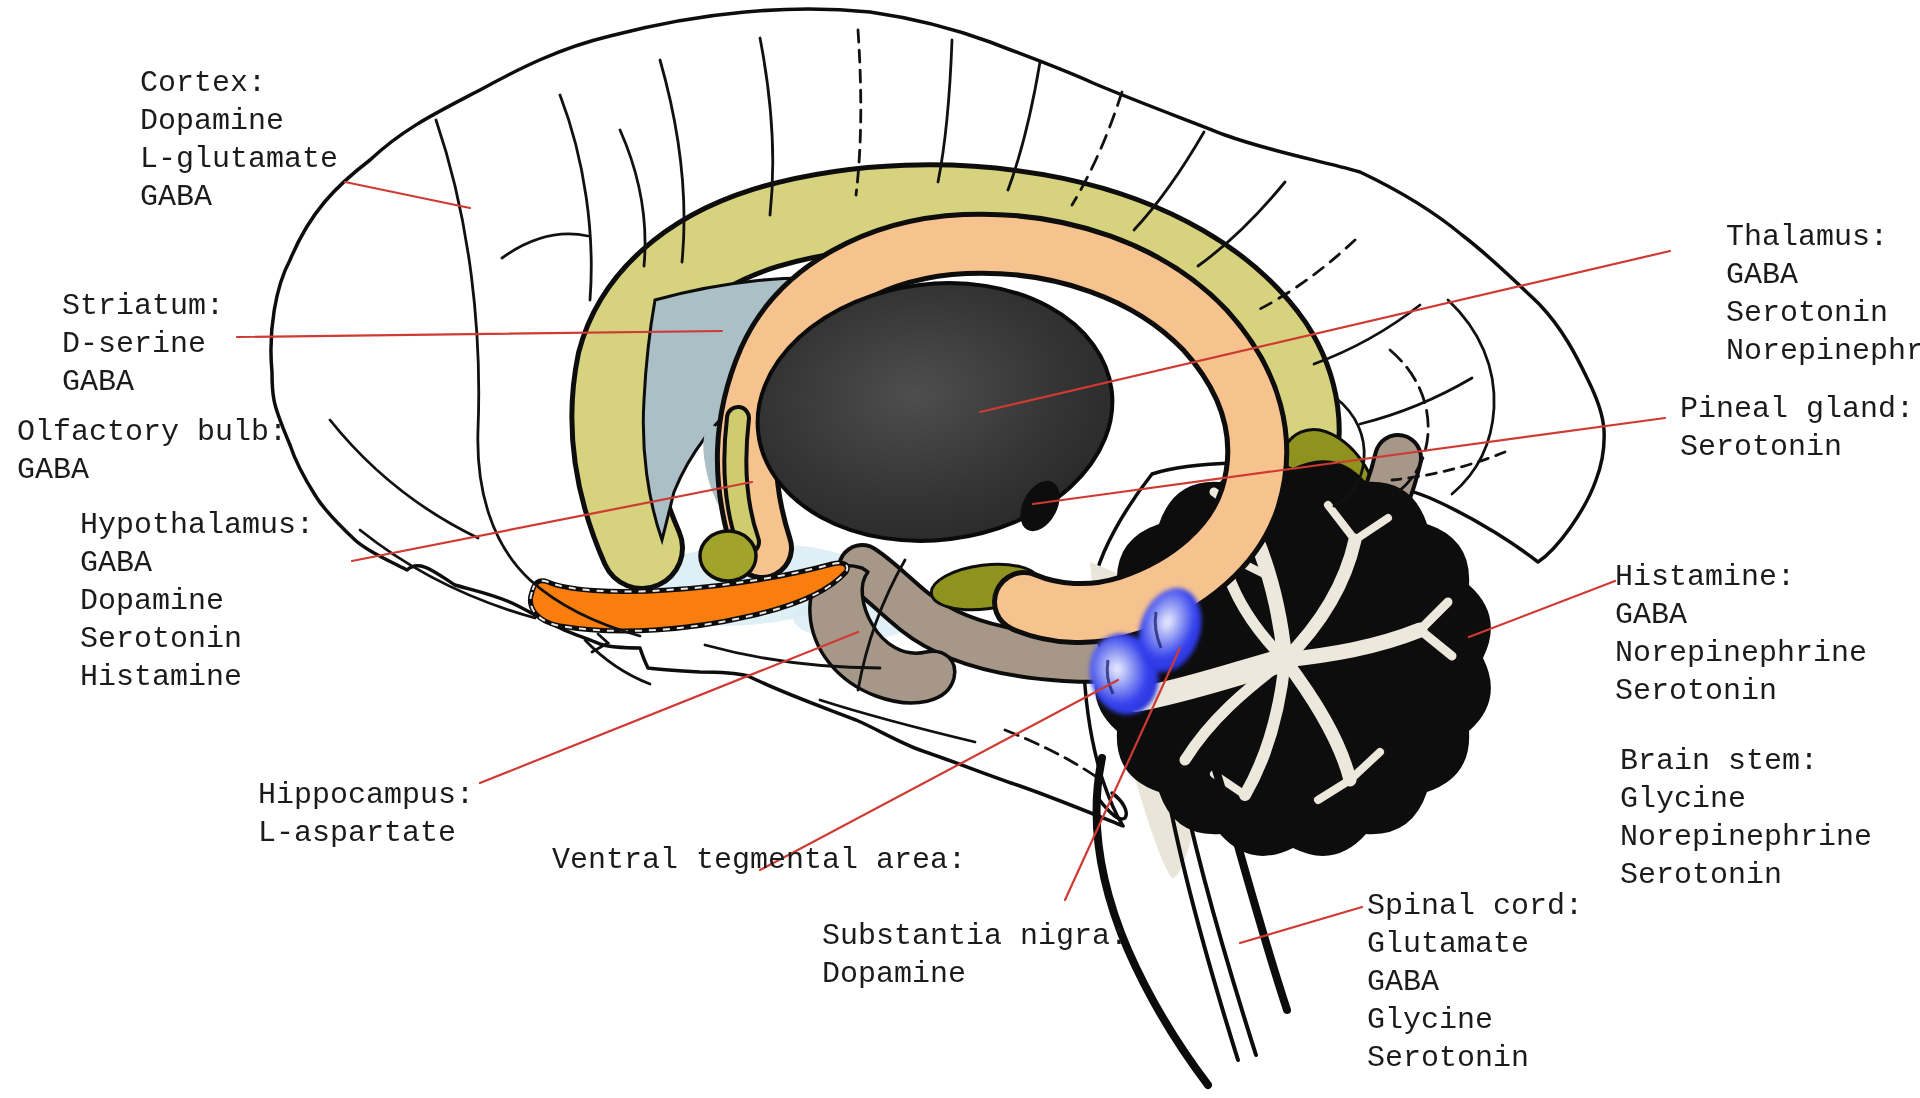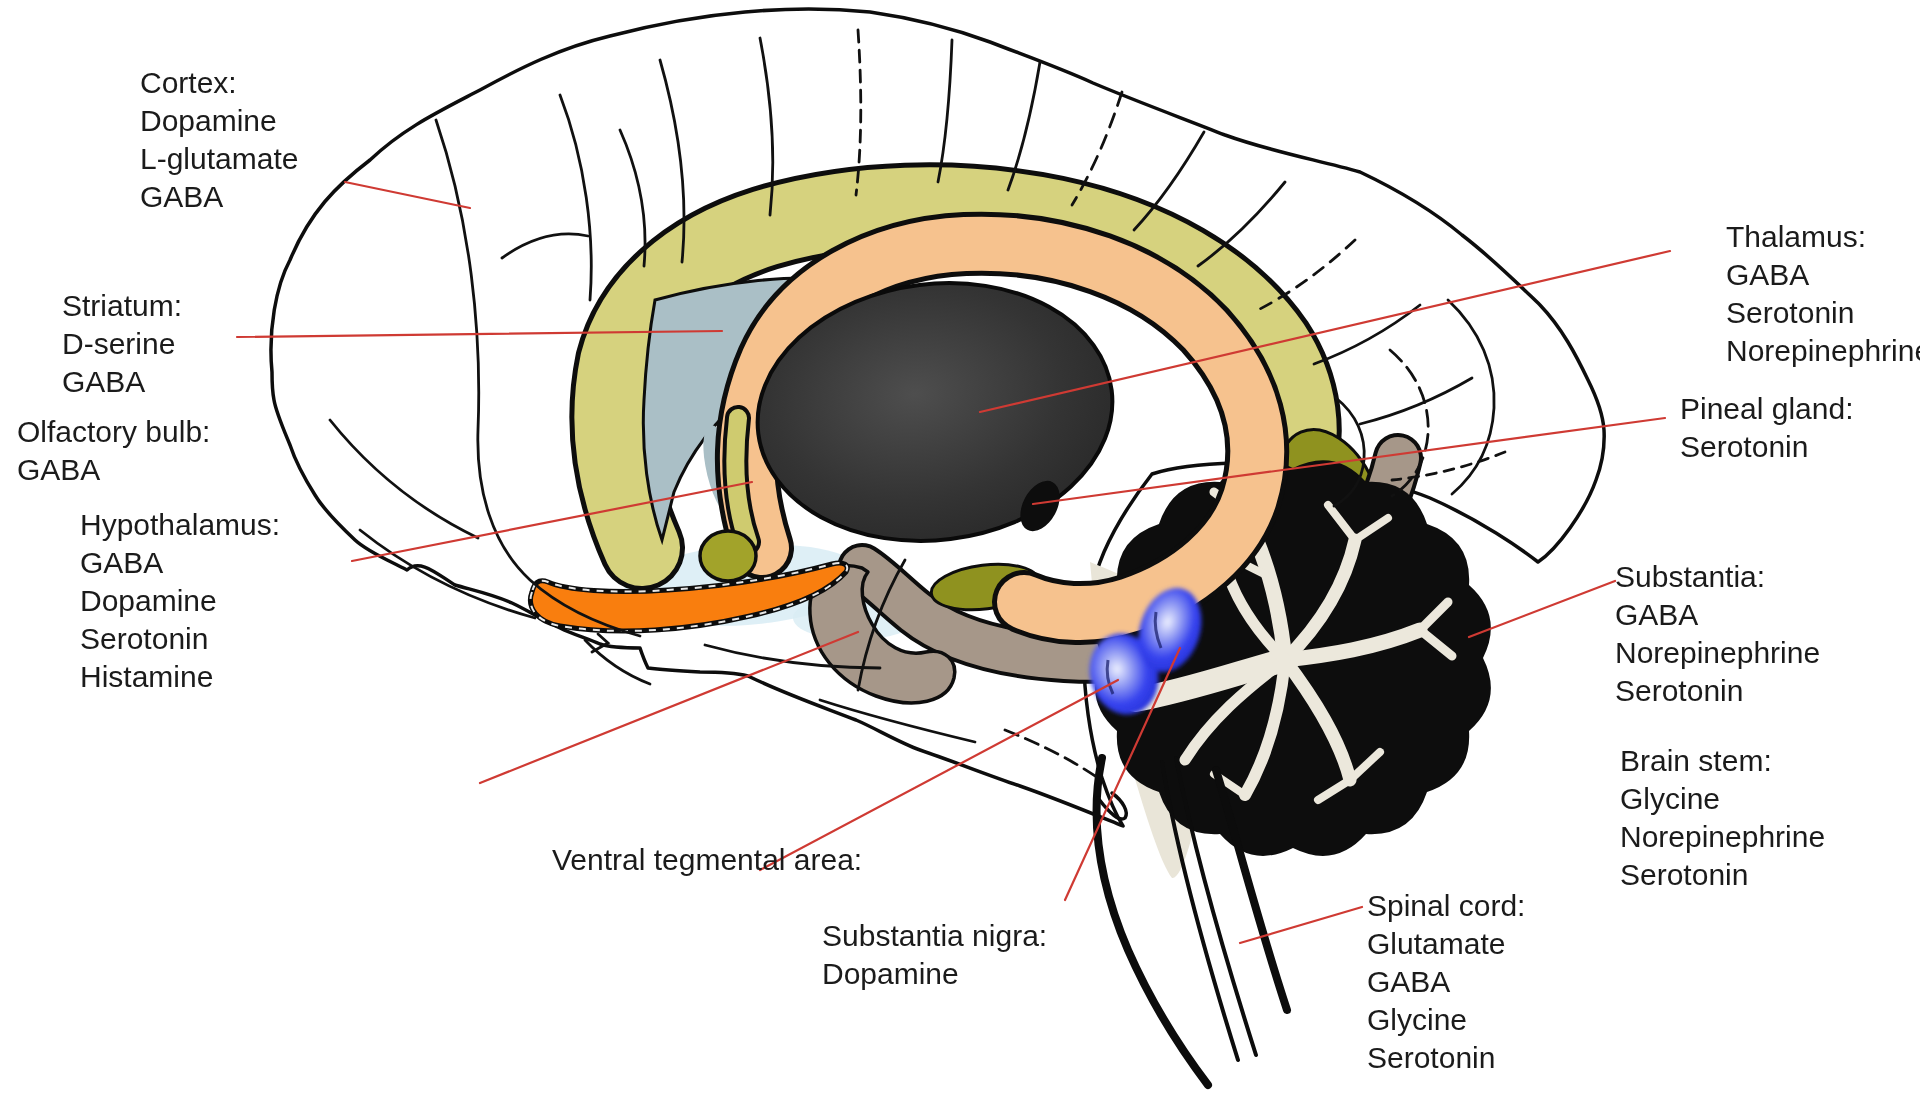--- a/index.html
+++ b/index.html
@@ -1,19 +1,19 @@
 <!DOCTYPE html>
 <html><head>
 <meta charset="utf-8">
 <style>
   html,body{margin:0;padding:0;background:#ffffff;}
   #stage{
     position:relative;width:1920px;height:1098px;overflow:hidden;
     background:#ffffff;
-    font-family:Liberation Sans, sans-serif;
+    font-family:Liberation Mono, monospace;
   }
   #diagram{position:absolute;left:0;top:0;}
   .rlabel{
     position:absolute;color:#1b1b1b;font-size:30px;line-height:38px;
     letter-spacing:0px;white-space:nowrap;
   }
   .rlist{white-space:pre-line;}
 </style>
 </head>
 <body>
@@ -263,20 +263,24 @@
 </div>
 
 <div class="rlabel" style="left:80px;top:506px">
   <div class="rtitle">Hypothalamus:</div>
   <div class="rlist">GABA
 Dopamine
 Serotonin
 Histamine</div>
 </div>
 
+<div class="rlabel" style="left:258px;top:776px">
+  <div class="rtitle">Hippocampus:</div>
+  <div class="rlist">L-aspartate</div>
+</div>
 
 <div class="rlabel" style="left:552px;top:841px">
   <div class="rtitle">Ventral tegmental area:</div>
 </div>
 
 <div class="rlabel" style="left:822px;top:917px">
   <div class="rtitle">Substantia nigra:</div>
   <div class="rlist">Dopamine</div>
 </div>
 
@@ -286,21 +290,21 @@
 Serotonin
 Norepinephrine</div>
 </div>
 
 <div class="rlabel" style="left:1680px;top:390px">
   <div class="rtitle">Pineal gland:</div>
   <div class="rlist">Serotonin</div>
 </div>
 
 <div class="rlabel" style="left:1615px;top:558px">
-  <div class="rtitle">Substantia:</div>
+  <div class="rtitle">Histamine:</div>
   <div class="rlist">GABA
 Norepinephrine
 Serotonin</div>
 </div>
 
 <div class="rlabel" style="left:1620px;top:742px">
   <div class="rtitle">Brain stem:</div>
   <div class="rlist">Glycine
 Norepinephrine
 Serotonin</div>

